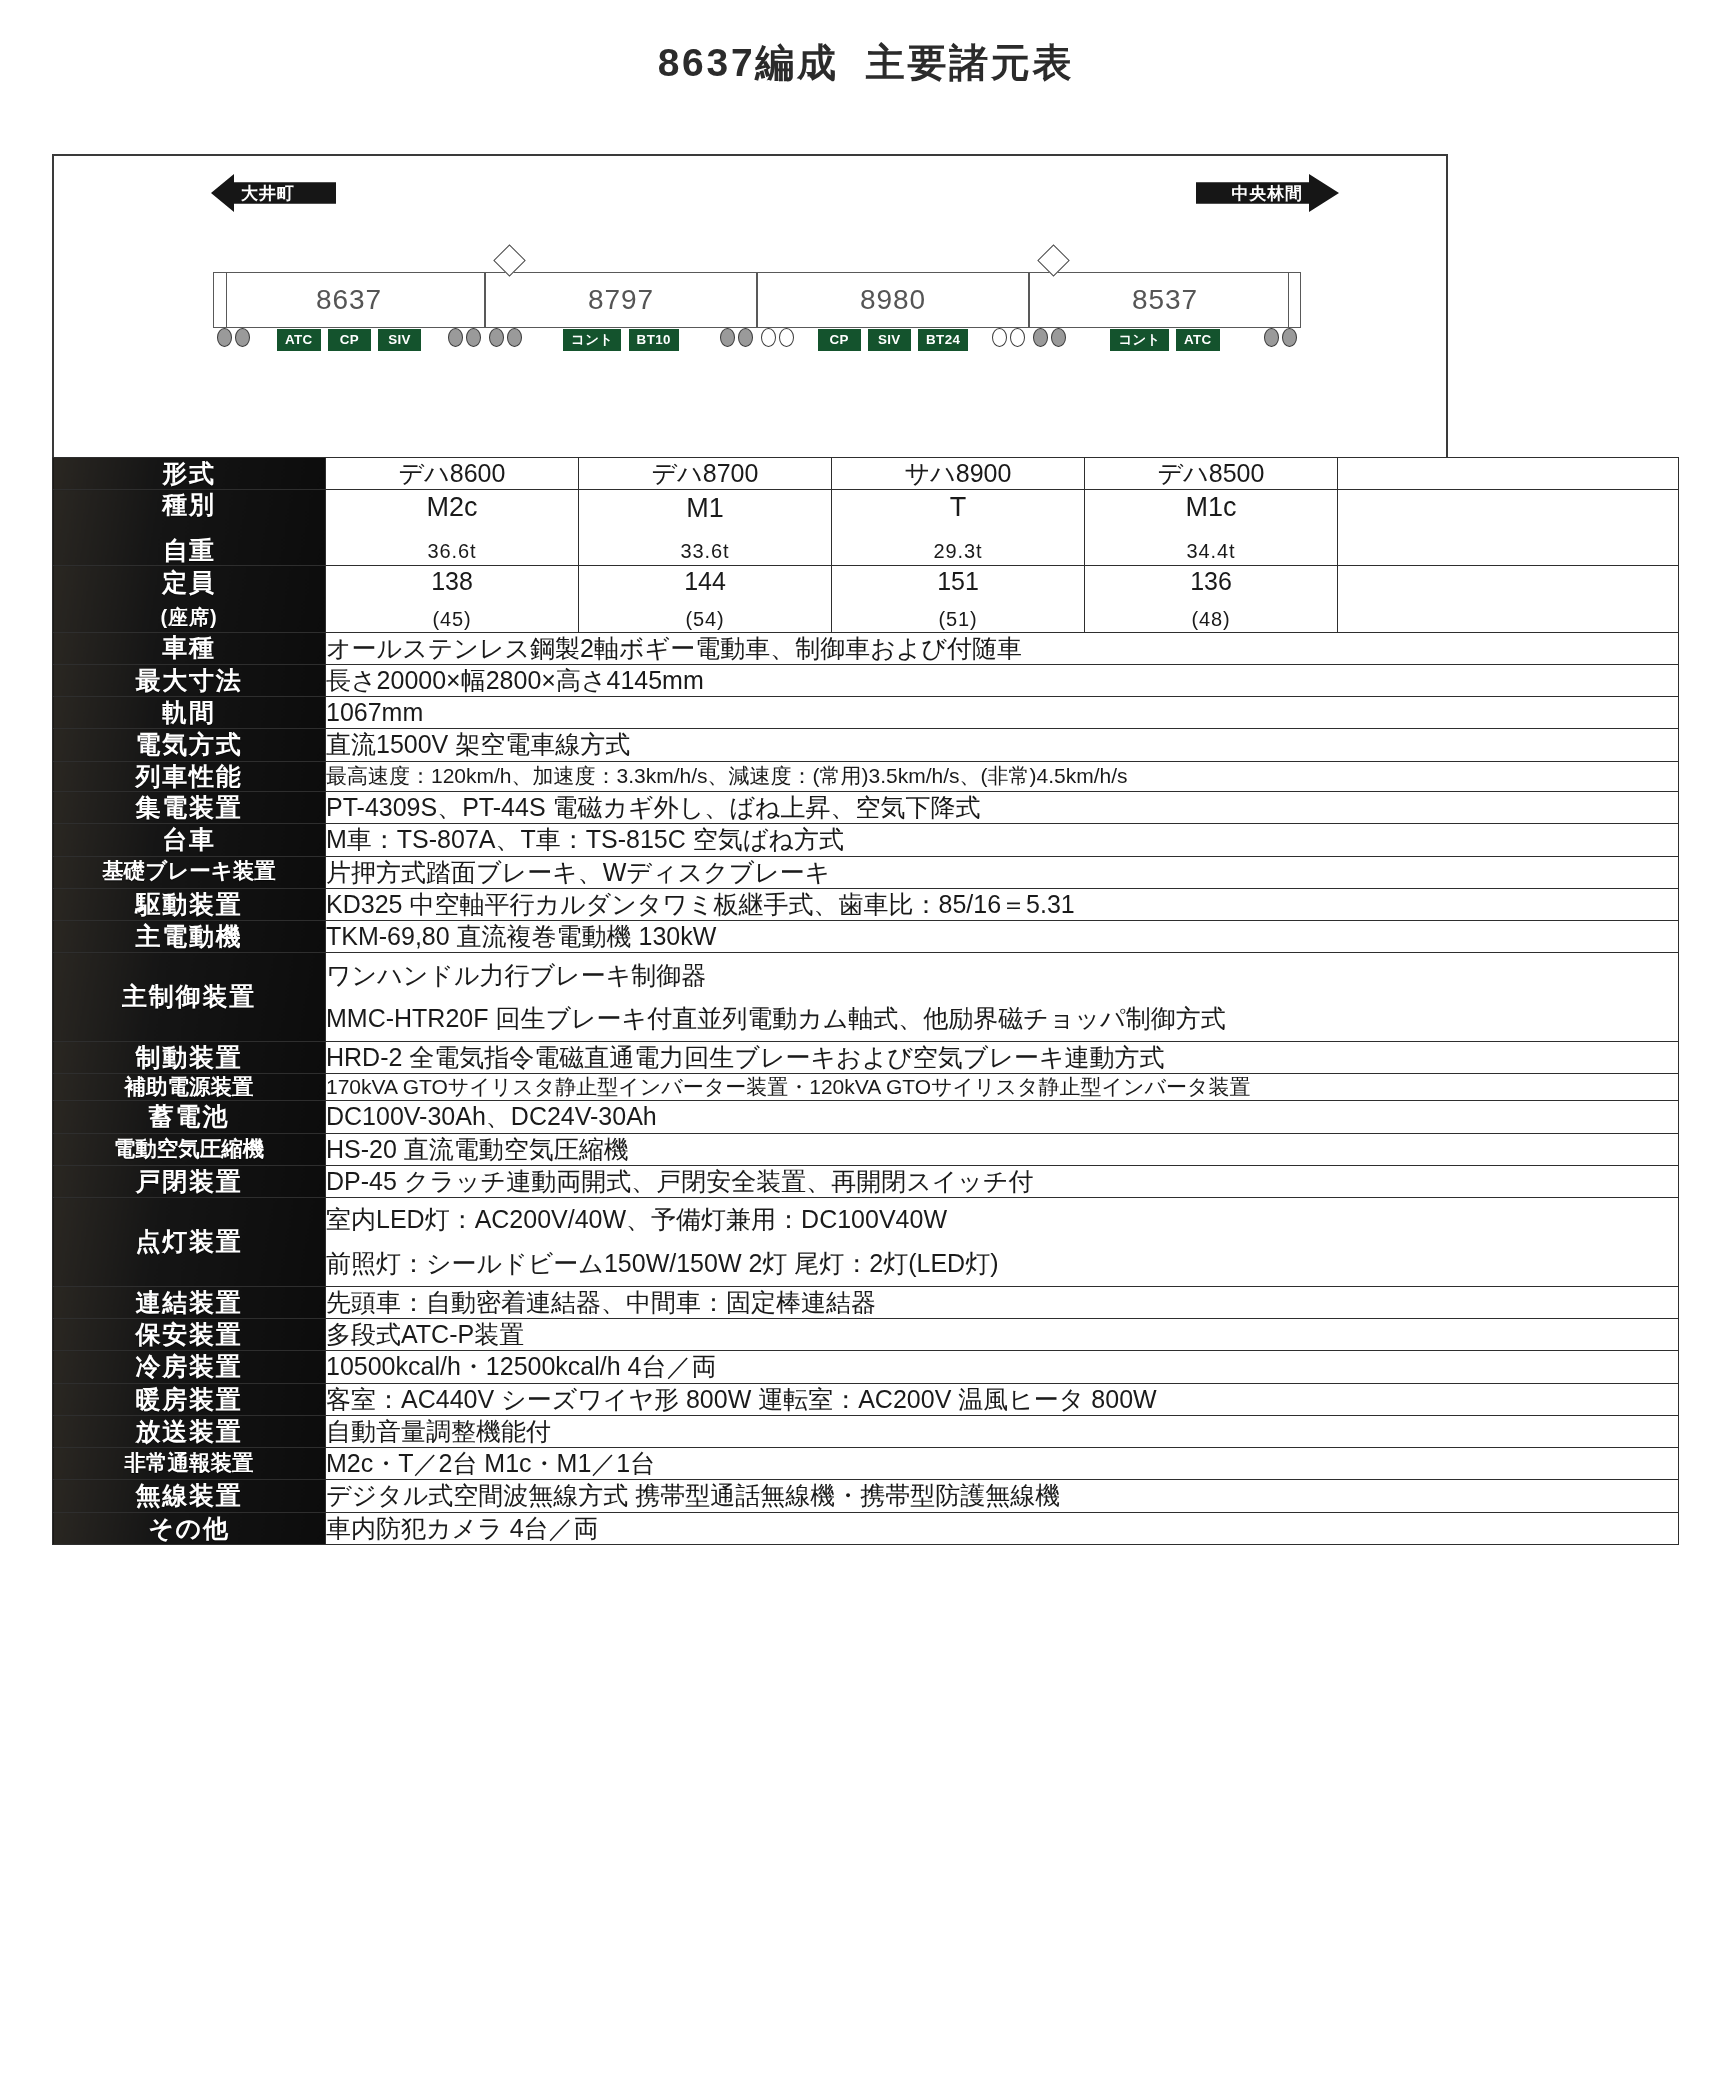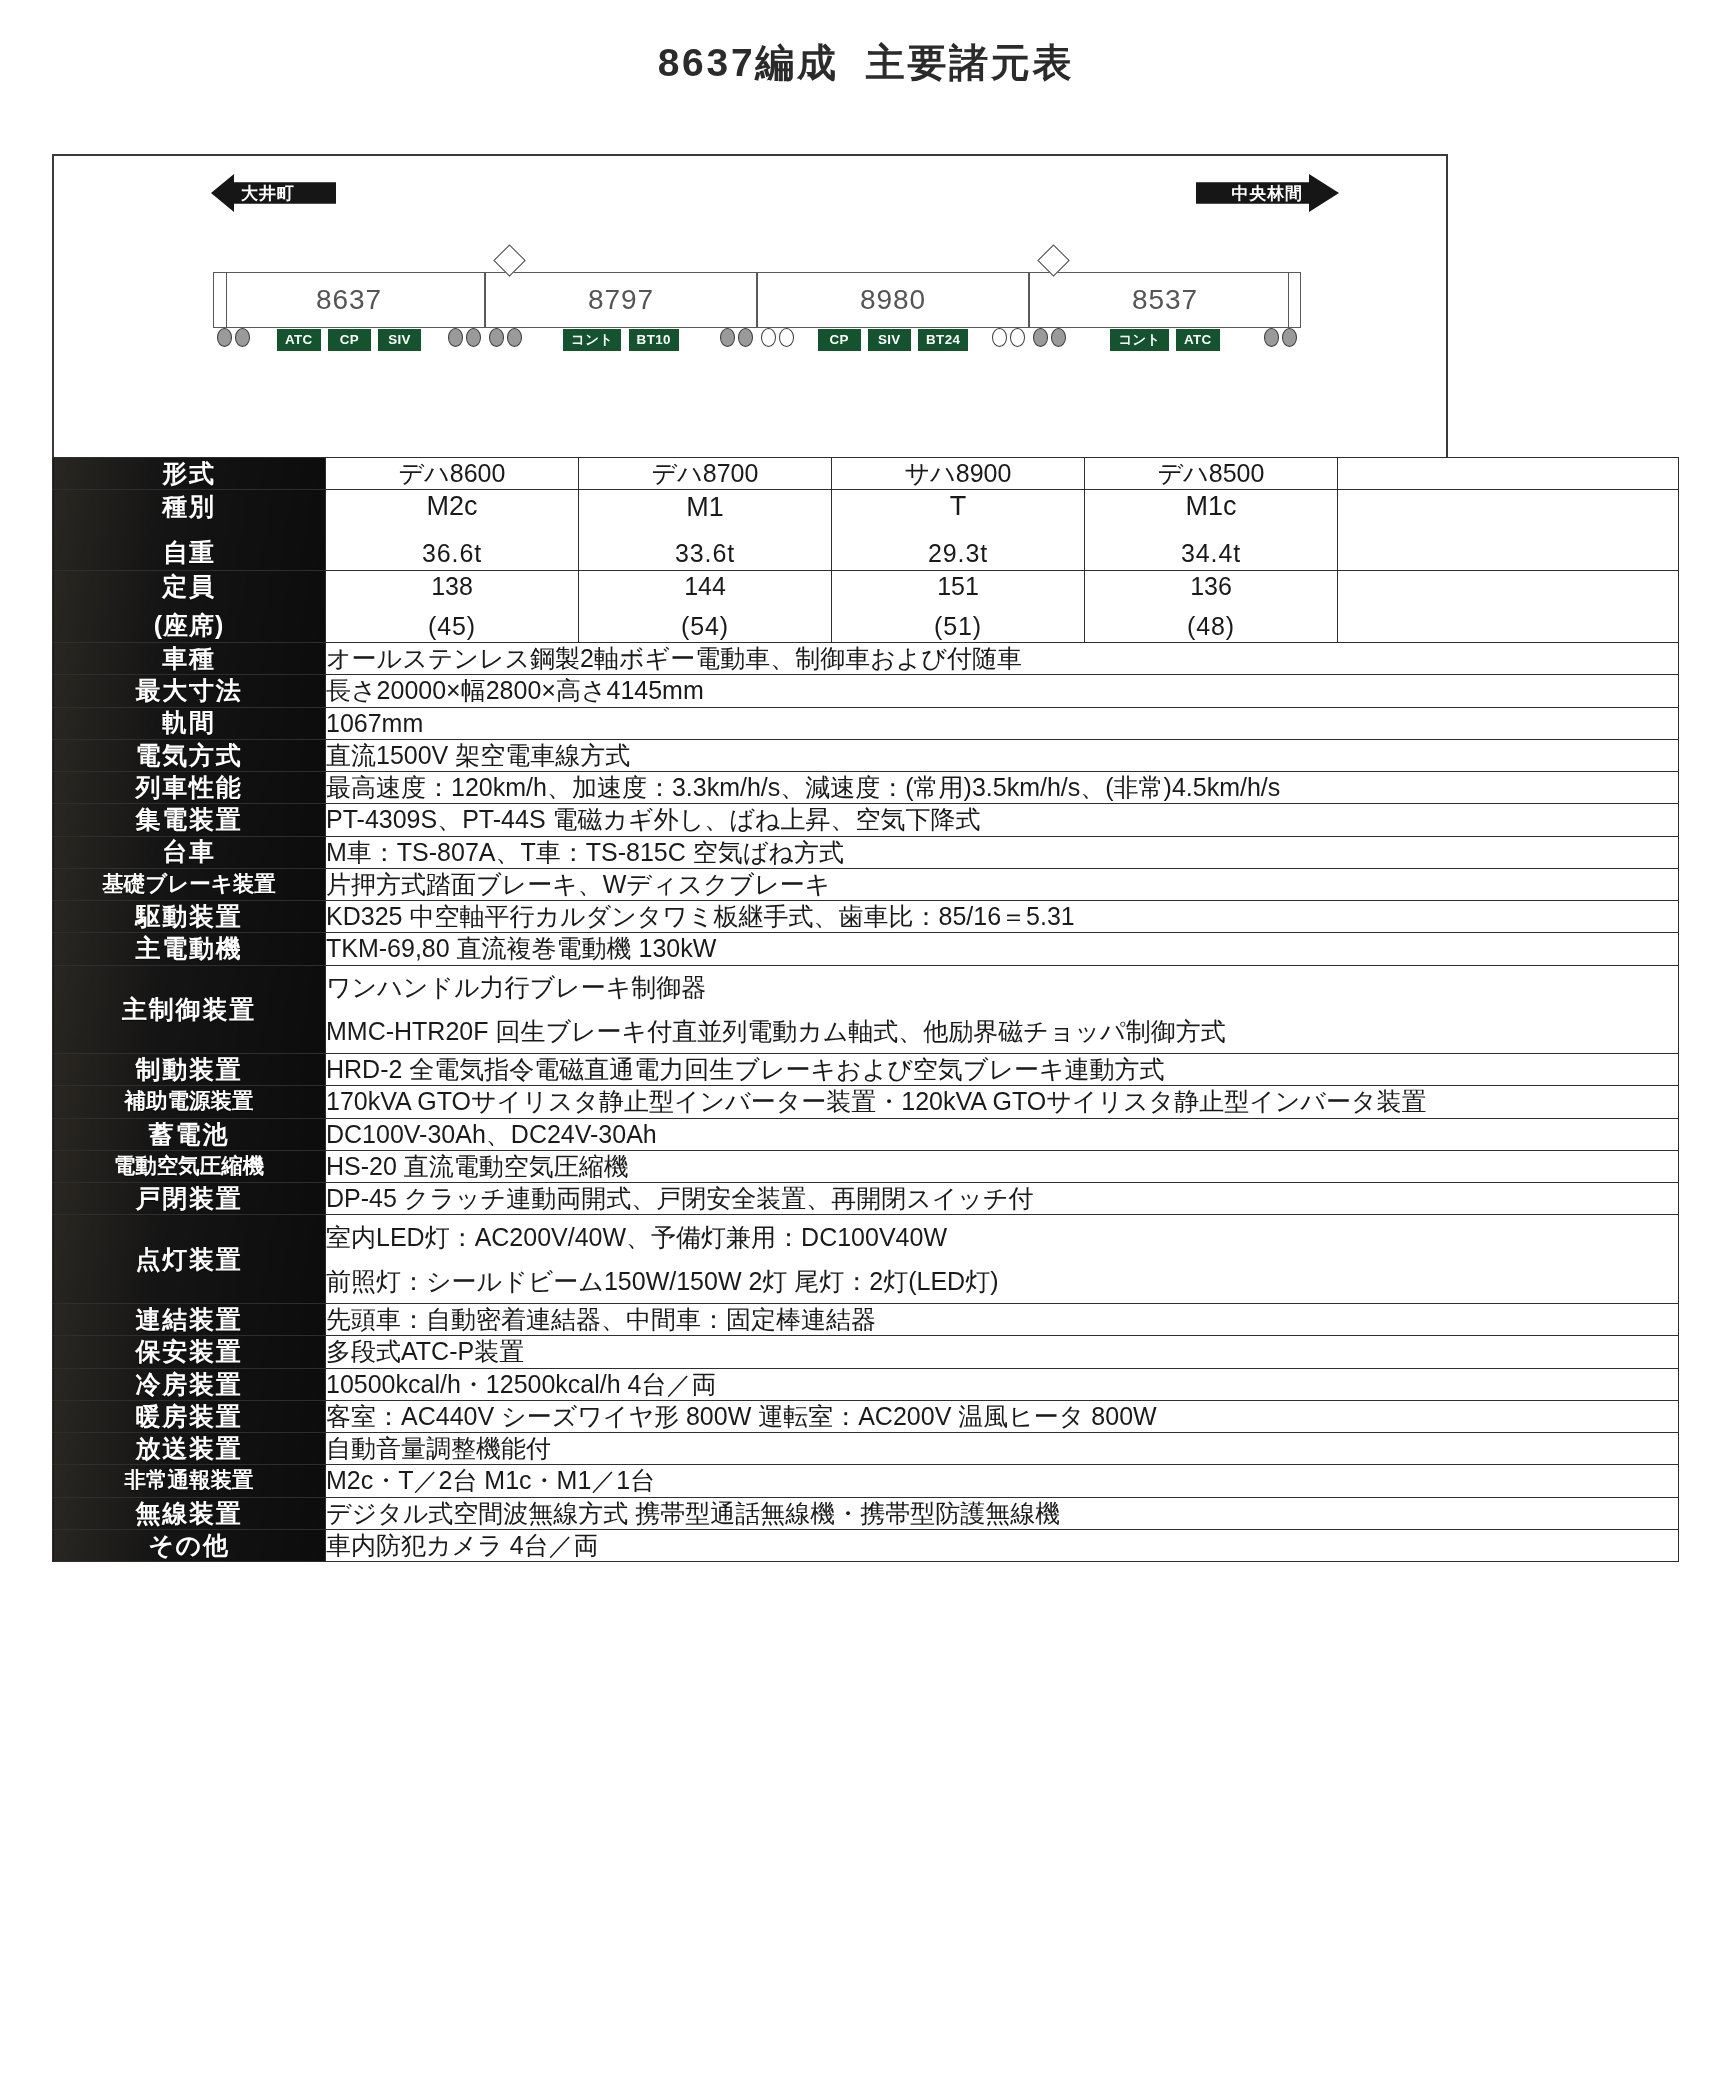--- a/index.html
+++ b/index.html
@@ -180,23 +180,23 @@
   td.val {
     background: #fff;
     font-size: 25px;
     padding: 8px 10.7px 9.9px 14.3px;
     line-height: 1.25;
     white-space: nowrap;
   }
   td.val.ctr { text-align: center; padding-left: 0; }
   td.val.multi { white-space: normal; }
   td.val.multi .ln { padding: 6.3px 0; }
-  td.val.narrow { font-size: 25px; }
+  td.val.narrow { font-size: 21px; }
   td.blank { background: #fff; }
-  .sub { display: block; font-size: 25px; letter-spacing: 0.9px; }
+  .sub { display: block; font-size: 20px; letter-spacing: 0.9px; }
   .r-type td.val.ctr { font-size: 27px; }
 </style>
 </head>
 <body>
 
 <div id="doc-title">8637編成  主要諸元表</div>
 
 <div id="sheet">
 
   <div id="consist-panel">

